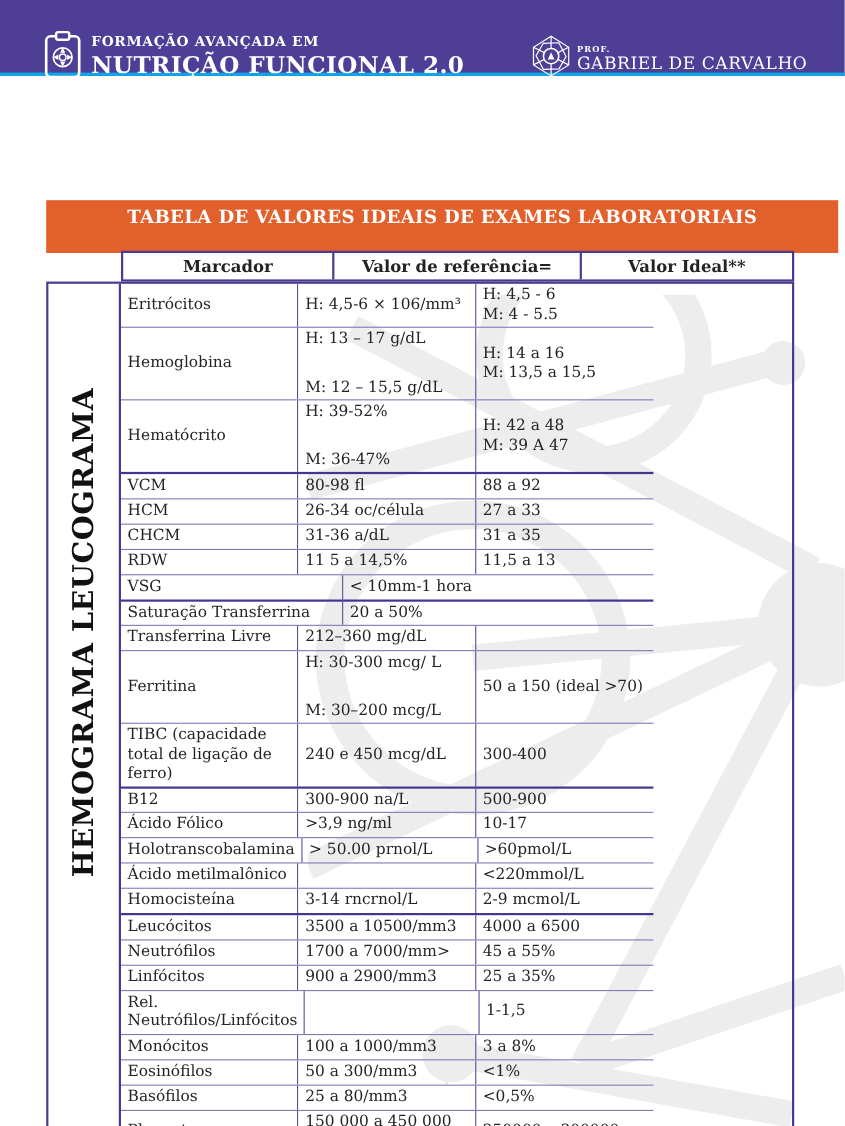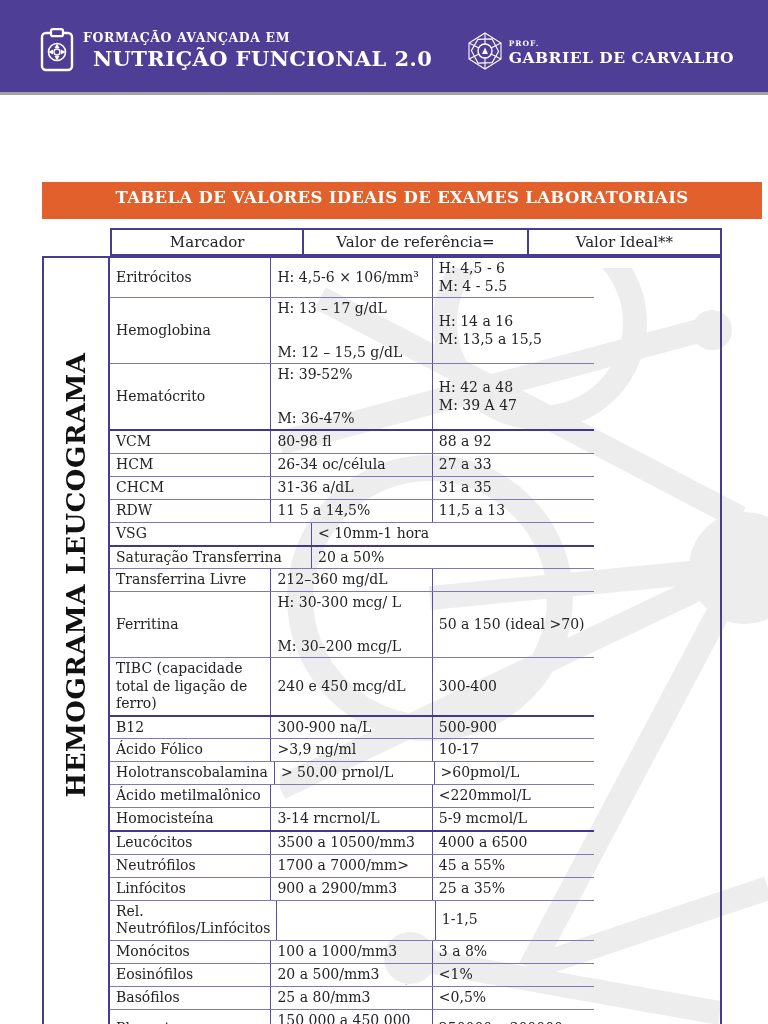--- a/index.html
+++ b/index.html
@@ -7,62 +7,62 @@
   body {
     position: relative;
     background: #ffffff;
     font-family: "DejaVu Serif", "Liberation Serif", serif;
     color: #232323;
     overflow: hidden;
   }
 
   
   .top-header {
-    position: absolute; left: 0; top: 0; width: 768px; height: 95px;
+    position: absolute; left: 0; top: 0; width: 768px; height: 69px;
     background: #4e3e96;
-    border-bottom: 3px solid #a3a3a3;
+    border-bottom: 3px solid #0ea5e9;
   }
   .brand-left {
     position: absolute; left: 40px; top: 28px;
     display: flex; align-items: center; gap: 9px; color: #ffffff;
   }
   .brand-left .clip-icon svg { display: block; }
   .brand-line1 { font-size: 12.5px; font-weight: bold; letter-spacing: 0.6px; }
-  .brand-line2 { font-size: 21px; font-weight: bold; letter-spacing: 0.4px; margin-top: 1px; margin-left: 10px; }
+  .brand-line2 { font-size: 21px; font-weight: bold; letter-spacing: 0.4px; margin-top: 1px; }
   .brand-right {
     position: absolute; right: 34px; top: 31px;
     display: flex; align-items: center; gap: 4px; color: #ffffff;
   }
   .prof-prefix { font-size: 7.5px; font-weight: bold; letter-spacing: 1px; }
-  .prof-name { font-size: 15.5px; font-weight: bold; letter-spacing: 0.5px; }
+  .prof-name { font-size: 15.5px; font-weight: normal; letter-spacing: 0.5px; }
 
   
   .watermark {
     position: absolute; left: 280px; top: 268px; width: 488px; height: 756px;
     z-index: 0; pointer-events: none; overflow: hidden;
   }
 
   
   .banner {
-    position: absolute; left: 42px; top: 182px; width: 720px; height: 37px;
+    position: absolute; left: 42px; top: 182px; width: 720px; height: 48px;
     background: #e2602c; color: #ffffff;
     font-size: 16.5px; font-weight: bold; letter-spacing: 0.3px;
     text-align: center; line-height: 31px; z-index: 1;
   }
 
   
   .table-wrap { position: absolute; left: 42px; top: 228px; width: 680px; z-index: 1; }
 
   .thead {
     display: flex; margin-left: 68px; width: 612px; height: 28px;
     border: 2px solid #4a3a92; background: transparent;
   }
   .th {
     display: flex; align-items: center; justify-content: center;
-    font-weight: normal; font-size: 15px; height: 100%;
+    font-weight: bold; font-size: 15px; height: 100%;
   }
   .th + .th { border-left: 2px solid #4a3a92; }
   .th-marcador { width: 201px; }
   .th-referencia { width: 237px; }
   .th-ideal { width: 204px; }
 
   .tbody-flex { display: flex; width: 680px; border: 2px solid #4a3a92; }
   .side-band {
     width: 66px; border-right: 2px solid #4a3a92;
     display: flex; align-items: center; justify-content: center;
@@ -341,21 +341,21 @@
           </div>
         </div>
         <div class="trow">
           <div class="tcell tcell-marcador">
             <div>Homocisteína</div>
           </div>
           <div class="tcell tcell-referencia">
             <div>3-14 rncrnol/L</div>
           </div>
           <div class="tcell tcell-ideal">
-            <div>5-9 mcmol/L</div>
+            <div>2-9 mcmol/L</div>
           </div>
         </div>
         <div class="trow group-start">
           <div class="tcell tcell-marcador">
             <div>Leucócitos</div>
           </div>
           <div class="tcell tcell-referencia">
             <div>3500 a 10500/mm3</div>
           </div>
           <div class="tcell tcell-ideal">
@@ -404,21 +404,21 @@
           </div>
           <div class="tcell tcell-ideal">
             <div>3 a 8%</div>
           </div>
         </div>
         <div class="trow">
           <div class="tcell tcell-marcador">
             <div>Eosinófilos</div>
           </div>
           <div class="tcell tcell-referencia">
-            <div>20 a 500/mm3</div>
+            <div>50 a 300/mm3</div>
           </div>
           <div class="tcell tcell-ideal">
             <div>&lt;1%</div>
           </div>
         </div>
         <div class="trow">
           <div class="tcell tcell-marcador">
             <div>Basófilos</div>
           </div>
           <div class="tcell tcell-referencia">

